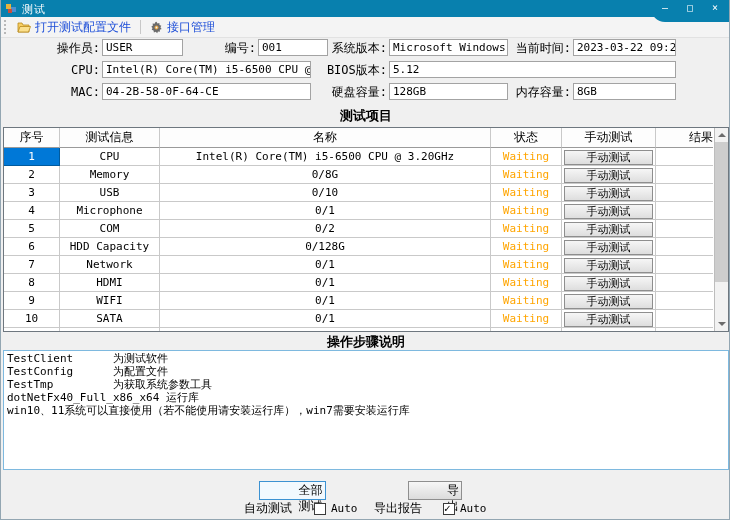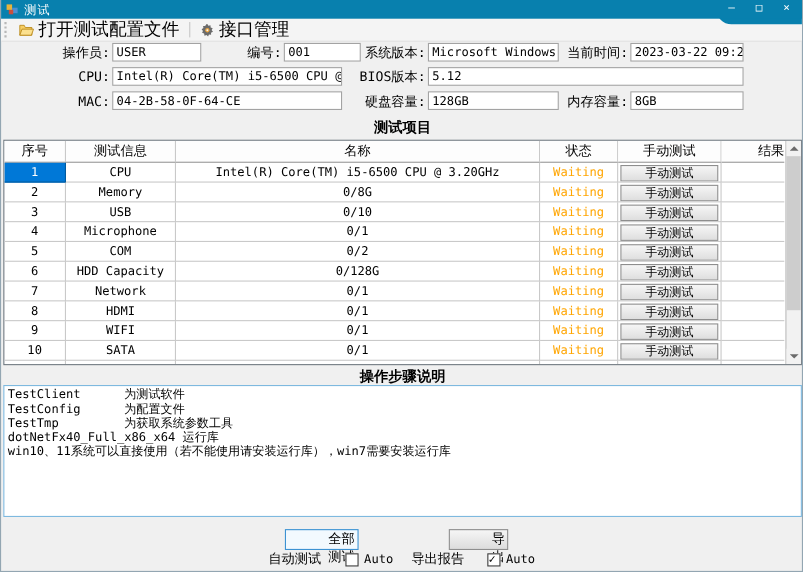--- a/index.html
+++ b/index.html
@@ -12,21 +12,21 @@
   
   .titlebar { position:absolute; top:0; left:0; width:730px; height:17px; background:#0880AE; z-index:5; }
   .titlebar-notch { position:absolute; top:0; right:0; width:78px; height:22px; background:#0880AE; border-bottom-left-radius:14px; z-index:4; }
   .app-icon { position:absolute; left:4px; top:2px; width:13px; height:13px; }
   .window-title { position:absolute; left:21px; top:2px; color:#fff; font-size:11px; letter-spacing:1px; }
   .win-controls { position:absolute; right:10px; top:2px; display:flex; gap:13px; z-index:6; }
   .win-btn { color:#fff; font-size:10px; line-height:12px; width:12px; text-align:center; cursor:default; }
   
   .toolbar { position:absolute; top:17px; left:0; width:730px; height:21px; background:#F4F4F4; border-bottom:1px solid #E2E2E2; display:flex; align-items:center; z-index:3; }
   .tb-grip { width:3px; height:14px; border-left:2px dotted #B8B8B8; margin:0 4px 0 3px; }
-  .tb-item { display:flex; align-items:center; gap:4px; padding:4px 6px; height:19px; font-size:16px; color:#000000; }
+  .tb-item { display:flex; align-items:center; gap:4px; padding:4px 6px; height:19px; font-size:12px; color:#1d4ed8; }
   .tb-sep { width:1px; height:14px; background:#C8C8C8; margin:0 3px; }
   
   .flabel { position:absolute; font-size:12px; color:#000; text-align:right; height:15px; line-height:15px; }
   .finput { position:absolute; height:17px; background:#fff; border:1px solid #A3A3A3; font-size:11px; line-height:15px; padding-left:3px; overflow:hidden; white-space:nowrap; }
   
   .sec-title { position:absolute; left:0; width:730px; text-align:center; font-family:"DejaVu Serif", serif; font-weight:bold; font-size:13px; color:#000; }
   
   .ttable { position:absolute; left:2px; top:127px; width:726px; height:205px; background:#fff; border:1px solid #6E777F; overflow:hidden; }
   .trow { display:grid; grid-template-columns:56px 100px 331px 71px 94px 57px; width:709px; }
   .thead { height:20px; }

